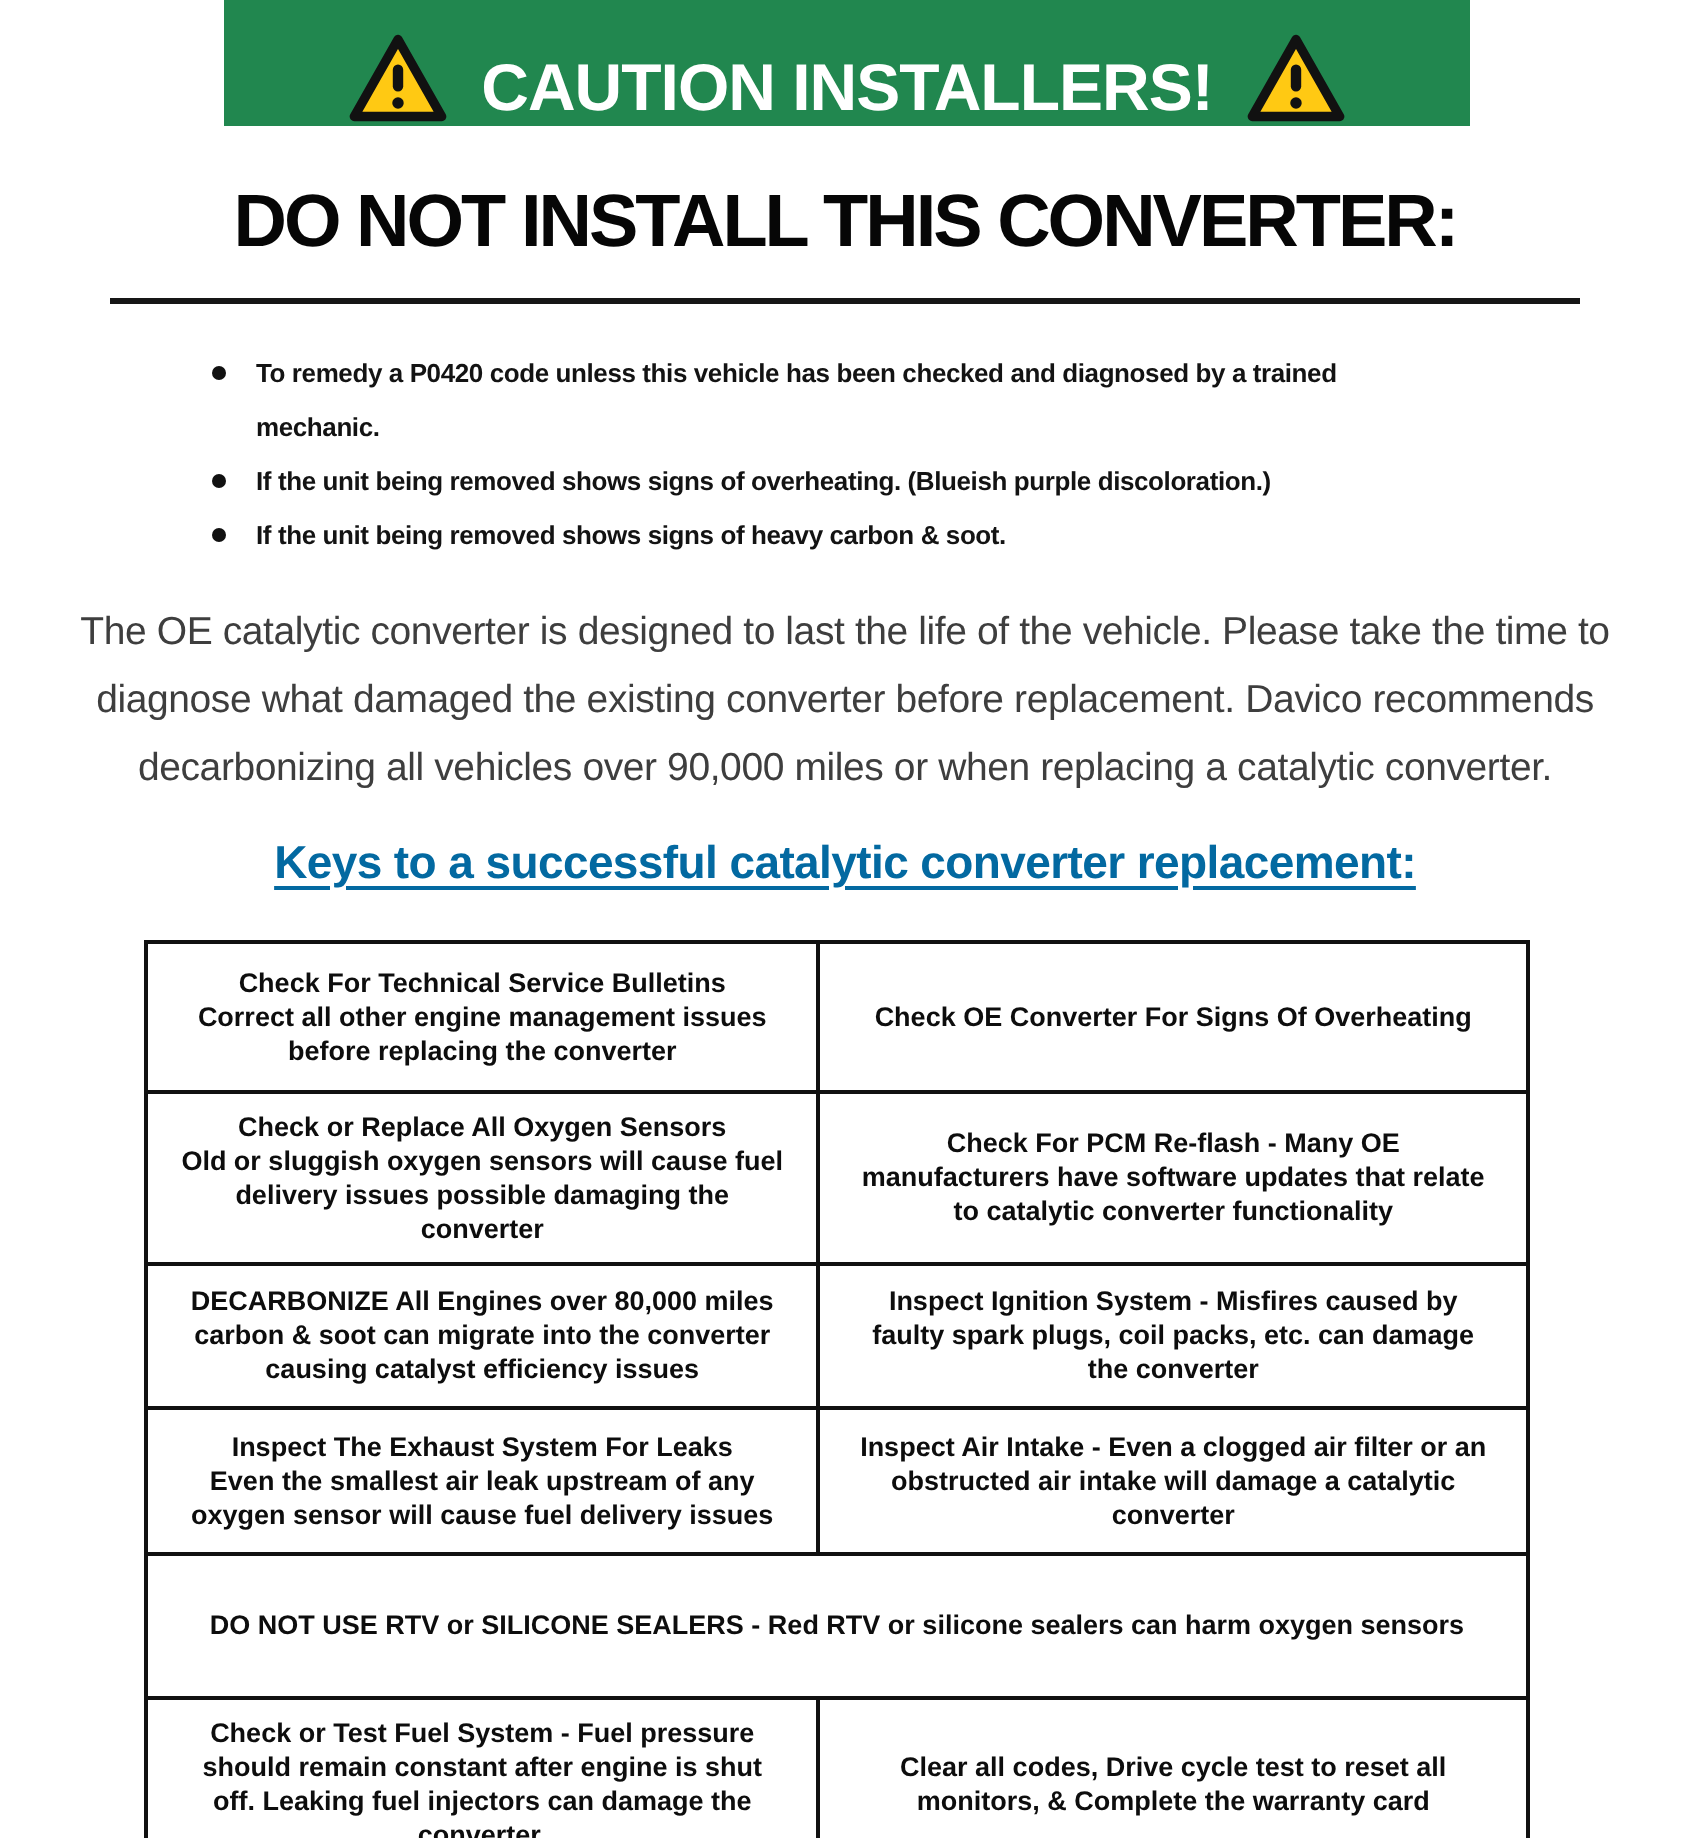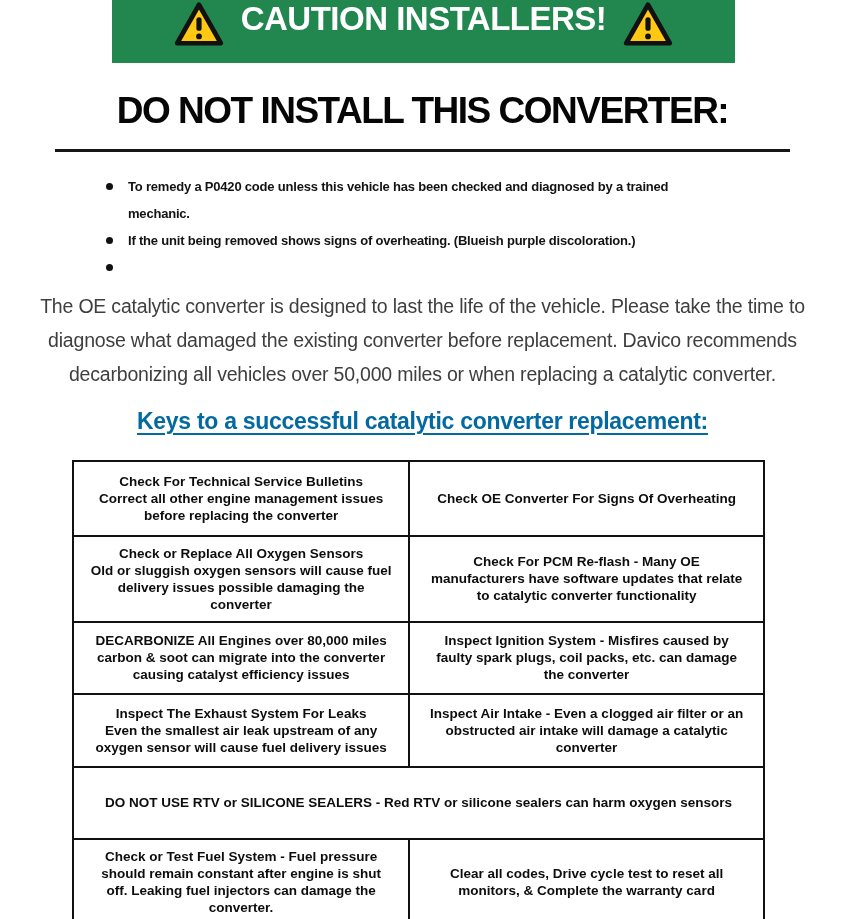--- a/index.html
+++ b/index.html
@@ -11,21 +11,21 @@
     color: #111;
   }
 
   
   .banner {
     width: 623px;
     height: 63px;
     margin: 0 0 0 112px;
     background: #21874F;
     display: flex;
-    align-items: flex-start;
+    align-items: flex-end;
     justify-content: center;
     gap: 16px;
   }
   .banner-text {
     color: #ffffff;
     font-weight: bold;
     font-size: 33px;
     letter-spacing: -0.5px;
     white-space: nowrap;
   }
@@ -144,24 +144,25 @@
   <div class="bullet-item">
     <span class="bullet-dot"></span>
     <span class="bullet-text">To remedy a P0420 code unless this vehicle has been checked and diagnosed by a trained mechanic.</span>
   </div>
   <div class="bullet-item">
     <span class="bullet-dot"></span>
     <span class="bullet-text">If the unit being removed shows signs of overheating. (Blueish purple discoloration.)</span>
   </div>
   <div class="bullet-item">
     <span class="bullet-dot"></span>
+    <span class="bullet-text">If the unit being removed shows signs of heavy carbon &amp; soot.</span>
   </div>
 </div>
 
-<div class="para">The OE catalytic converter is designed to last the life of the vehicle. Please take the time to diagnose what damaged the existing converter before replacement. Davico recommends decarbonizing all vehicles over 50,000 miles or when replacing a catalytic converter.</div>
+<div class="para">The OE catalytic converter is designed to last the life of the vehicle. Please take the time to diagnose what damaged the existing converter before replacement. Davico recommends decarbonizing all vehicles over 90,000 miles or when replacing a catalytic converter.</div>
 
 <div class="keys-heading">Keys to a successful catalytic converter replacement:</div>
 
 <div class="keys-table">
   <div class="t-row">
     <div class="t-cell left">Check For Technical Service Bulletins
 Correct all other engine management issues before replacing the converter</div>
     <div class="t-cell right">Check OE Converter For Signs Of Overheating</div>
   </div>
   <div class="t-row">

